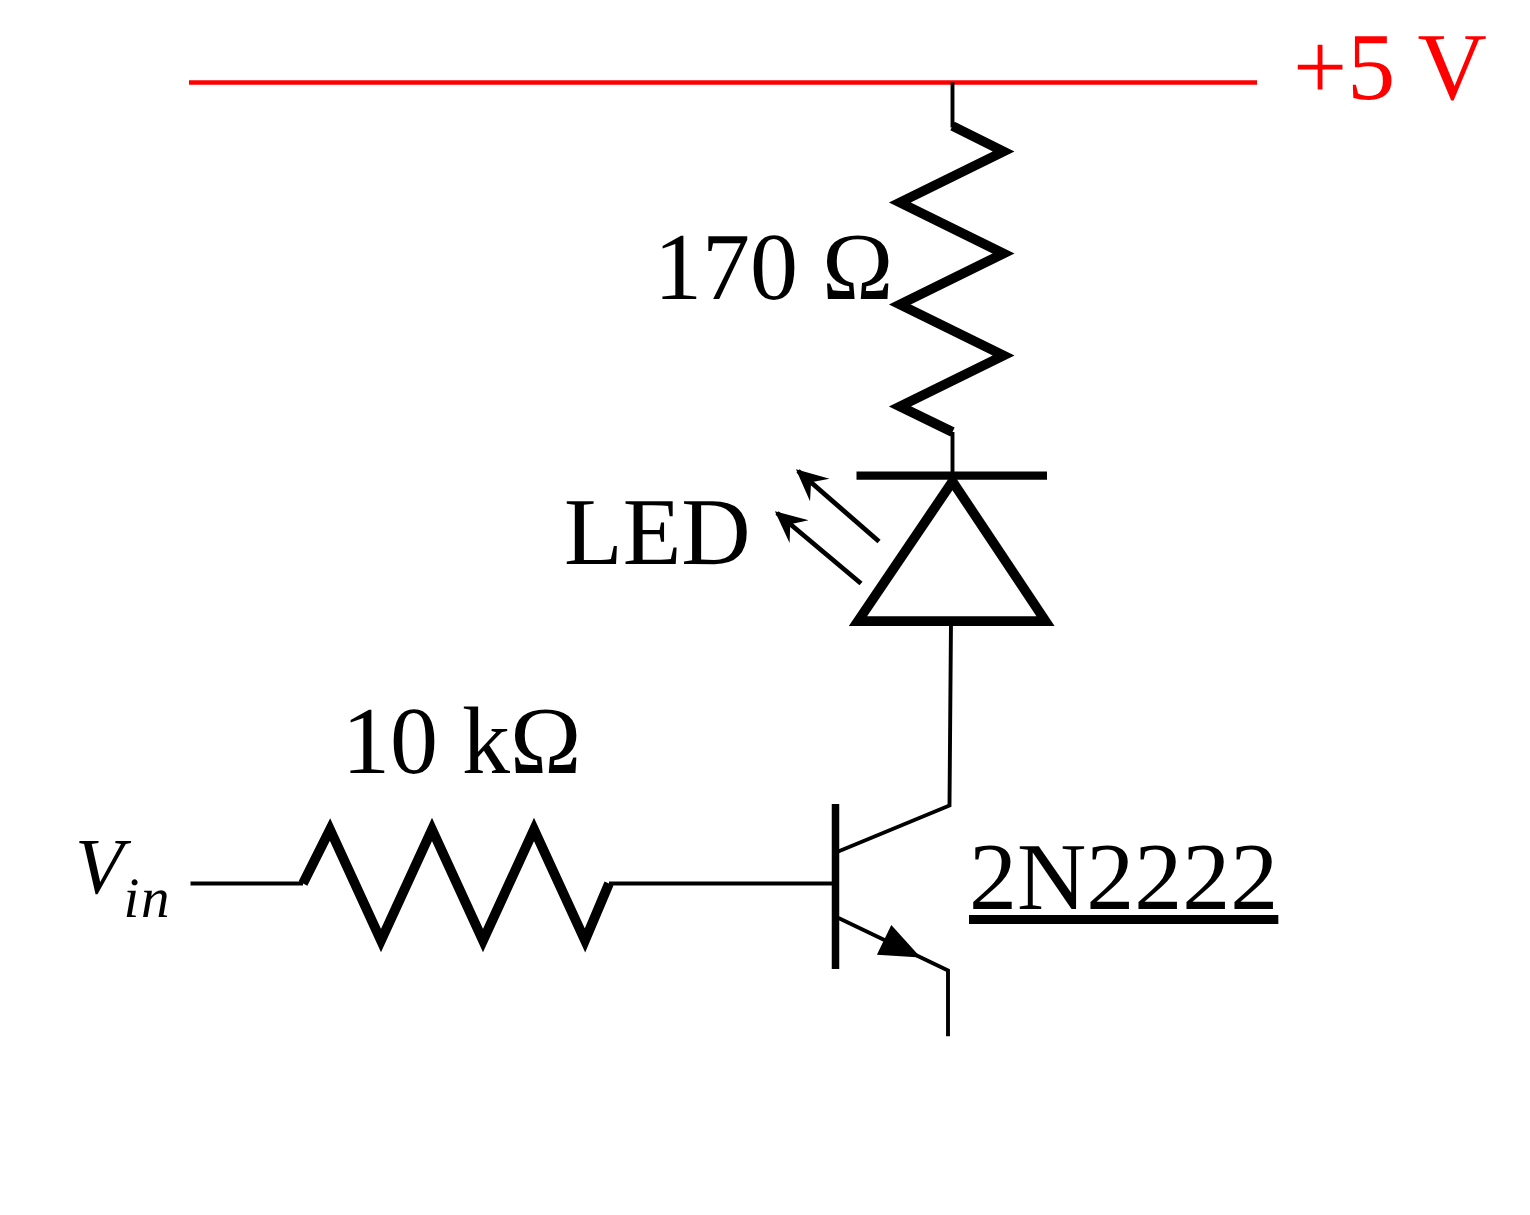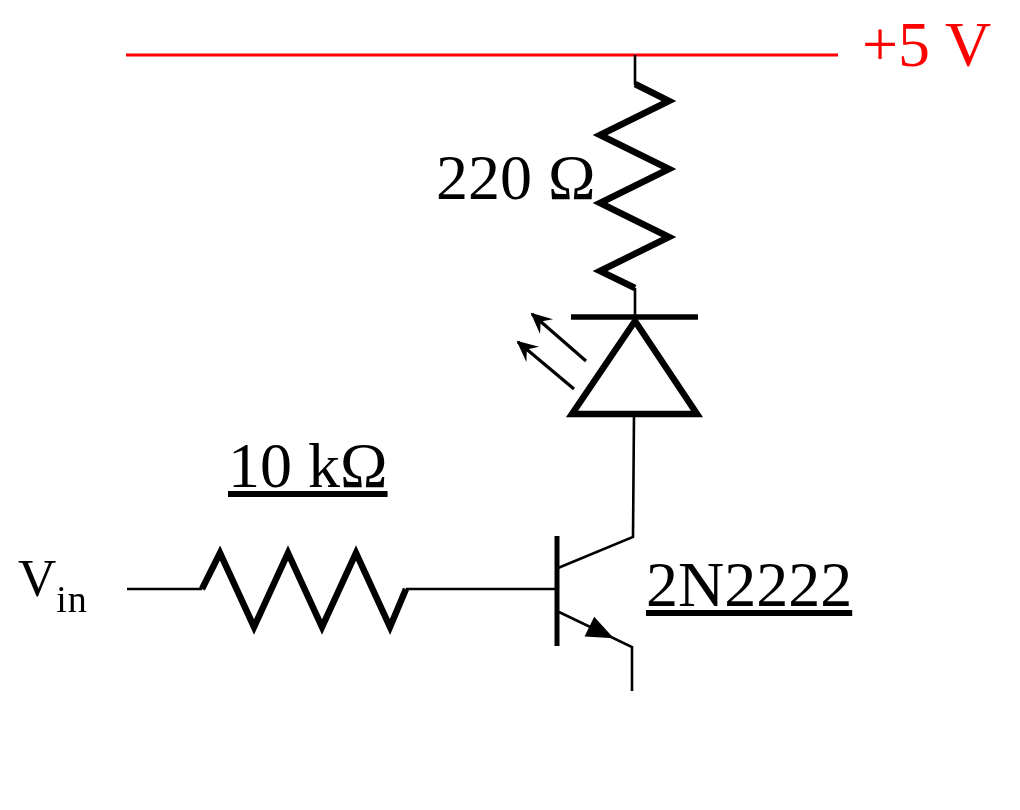--- a/index.html
+++ b/index.html
@@ -14,21 +14,21 @@
   .canvas svg { position: absolute; left: 0; top: 0; }
   .lbl {
     position: absolute;
     line-height: 1;
     font-size: 64px;
     color: #000000;
     white-space: nowrap;
     font-family: "Liberation Serif", "DejaVu Serif", serif;
   }
   .lbl.accent { color: #ff0000; }
-  .lbl.vin { font-size: 53px; }
+  .lbl.vin { font-style: italic; font-size: 53px; margin-left: 32px; }
   .lbl.vin .sub { font-size: 38px; vertical-align: -16px; letter-spacing: 1px; }
 </style>
 </head>
 <body>
 
 <div class="canvas">
 
   <svg width="1020" height="810" viewBox="0 0 1020 810">
     <defs>
       <marker id="arrowhead" viewBox="0 0 12 12" refX="10.5" refY="6" markerWidth="22" markerHeight="22" markerUnits="userSpaceOnUse" orient="auto">
@@ -59,24 +59,25 @@
 
     <polyline points="202,589 220,553 254,627 288,553 322,627 356,553 390,627 406,589" fill="none" stroke="#000" stroke-width="6.5" stroke-linejoin="miter" stroke-miterlimit="6"></polyline>
 
     <line x1="406" y1="589" x2="555" y2="589" stroke="#000" stroke-width="2.6"></line>
 
     <line x1="127" y1="768" x2="838" y2="768" stroke="#000" stroke-width="3"></line>
   </svg>
 
   <div class="lbl accent" style="left:862px; top:13px;">+5 V</div>
 
-  <div class="lbl" style="left:436px; top:146px;">220 Ω</div>
+  <div class="lbl" style="left:436px; top:146px;">170 Ω</div>
 
+  <div class="lbl" style="left:376px; top:323px;">LED</div>
 
-  <div class="lbl" style="left:228px; top:434px;text-decoration:underline;">10 kΩ</div>
+  <div class="lbl" style="left:228px; top:462px;">10 kΩ</div>
 
   <div class="lbl vin" style="left:18px; top:552px;">
     <span>V</span><span class="sub">in</span>
   </div>
 
   <div class="lbl" style="left:646px; top:553px;text-decoration:underline;">2N2222</div>
 
 
 </div>
 

